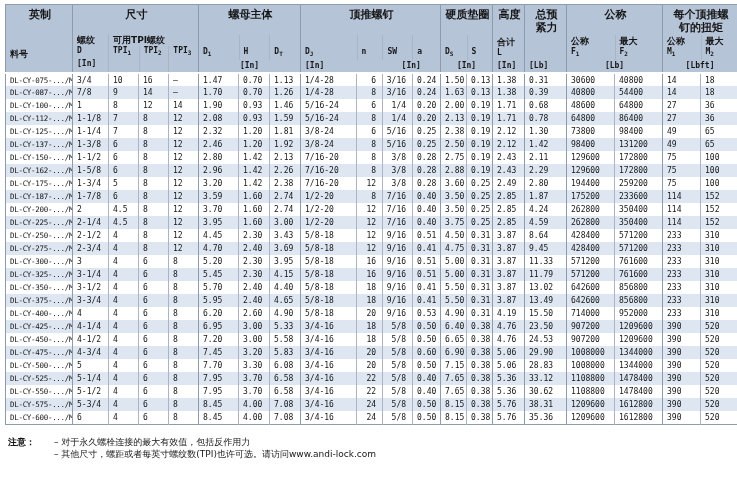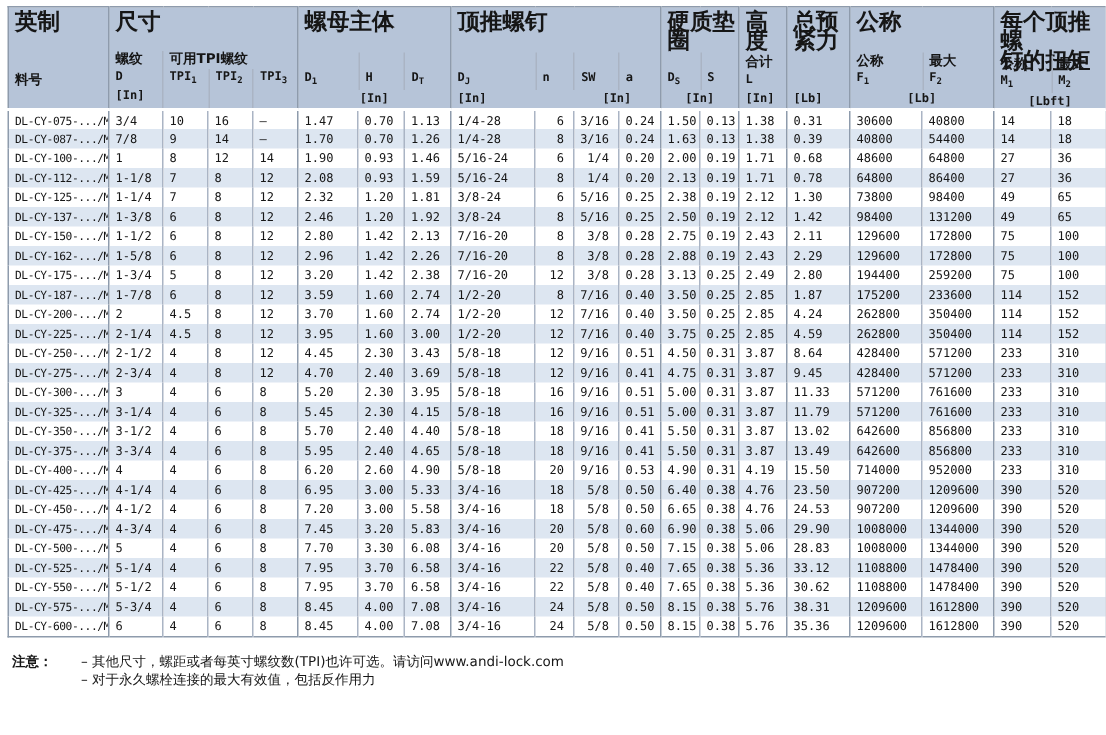--- a/index.html
+++ b/index.html
@@ -6,21 +6,21 @@
     --header_bg:#b6c4d8; --stripe_bg:#dde6f1; --row_bg:#ffffff;
     --grid:#aab4c4; --group_grid:#8e9bac; --text:#161616;
   }
   html,body{margin:0;padding:0;background:#fff;color:var(--text);}
   body{font-family:"DejaVu Sans",sans-serif;width:737px;}
   .wrap{padding:4px 0 0 5px;}
   table.cat{border-collapse:collapse;table-layout:fixed;width:732px;border:1px solid var(--group_grid);}
   thead th{background:var(--header_bg);padding:0;vertical-align:top;font-weight:bold;text-align:left;border-bottom:2px solid #fff;}
   thead th + th{border-left:1px solid var(--group_grid);}
   .grp{height:67px;display:flex;flex-direction:column;overflow:hidden;}
-  .gt{height:29px;line-height:13px;padding:3px 2px 0 4px;font-size:15px;font-weight:bold;}
+  .gt{height:29px;line-height:13px;padding:3px 2px 0 4px;font-size:11px;font-weight:bold;text-align:center;}
   .gsub{flex:1;display:flex;}
   .gc{display:flex;flex-direction:column;box-sizing:border-box;}
   .gc + .gc{border-left:1px solid var(--grid);justify-content:center;}
   .l2{height:12px;line-height:12px;padding-left:4px;font-size:9px;font-weight:bold;white-space:nowrap;}
   .l3{height:13px;line-height:13px;padding-left:4px;font:bold 8px "DejaVu Sans Mono",monospace;white-space:nowrap;}
   .l3 sub{font-size:6px;vertical-align:-2px;}
   .minis{display:flex;flex:1;}
   .mini{box-sizing:border-box;}
   .mini + .mini{border-left:1px solid var(--grid);}
   .gu{height:12px;display:flex;font:bold 8px "DejaVu Sans Mono",monospace;line-height:12px;}
@@ -415,21 +415,21 @@
           <td class="c2 sb">5</td>
           <td class="c3 sb">8</td>
           <td class="c4 sb">12</td>
           <td class="c5 gb">3.20</td>
           <td class="c6 sb">1.42</td>
           <td class="c7 sb">2.38</td>
           <td class="c8 gb">7/16-20</td>
           <td class="c9 sb r">12</td>
           <td class="c10 sb r">3/8</td>
           <td class="c11 sb">0.28</td>
-          <td class="c12 gb">3.13</td>
+          <td class="c12 gb">3.60</td>
           <td class="c13 sb">0.25</td>
           <td class="c14 gb">2.49</td>
           <td class="c15 gb">2.80</td>
           <td class="c16 gb">194400</td>
           <td class="c17 sb">259200</td>
           <td class="c18 gb">75</td>
           <td class="c19 sb">100</td>
         </tr>
         <tr class="alt">
           <td class="c0">DL-CY-187-.../M</td>
@@ -826,17 +826,17 @@
           <td class="c17 sb">1612800</td>
           <td class="c18 gb">390</td>
           <td class="c19 sb">520</td>
         </tr>
       </tbody>
   </table>
 
   <div class="notes">
     <span class="notes-label">注意：</span>
     <div class="notes-items">
+      <div class="note-line">– 对于永久螺栓连接的最大有效值，包括反作用力</div>
       <div class="note-line">– 其他尺寸，螺距或者每英寸螺纹数(TPI)也许可选。请访问www.andi-lock.com</div>
-      <div class="note-line">– 对于永久螺栓连接的最大有效值，包括反作用力</div>
     </div>
   </div>
 </div>
 
 </body></html>

